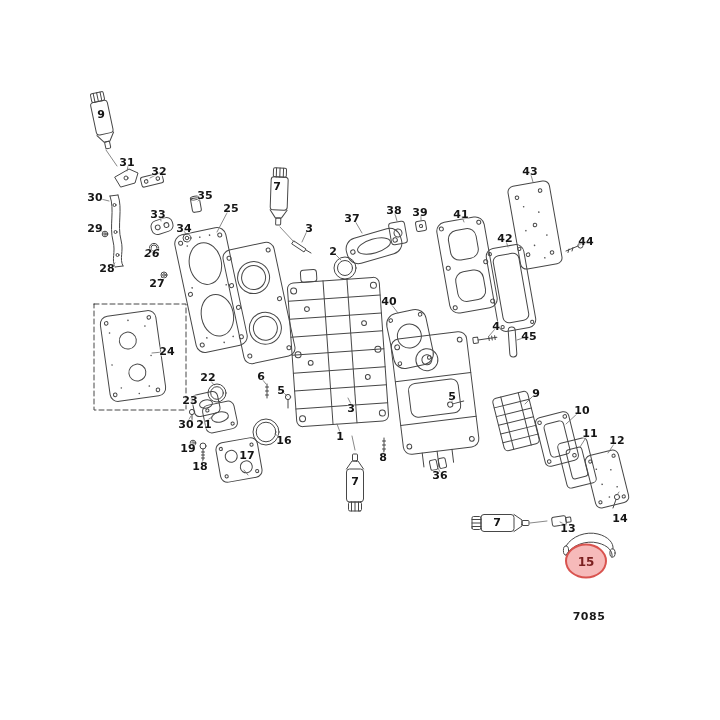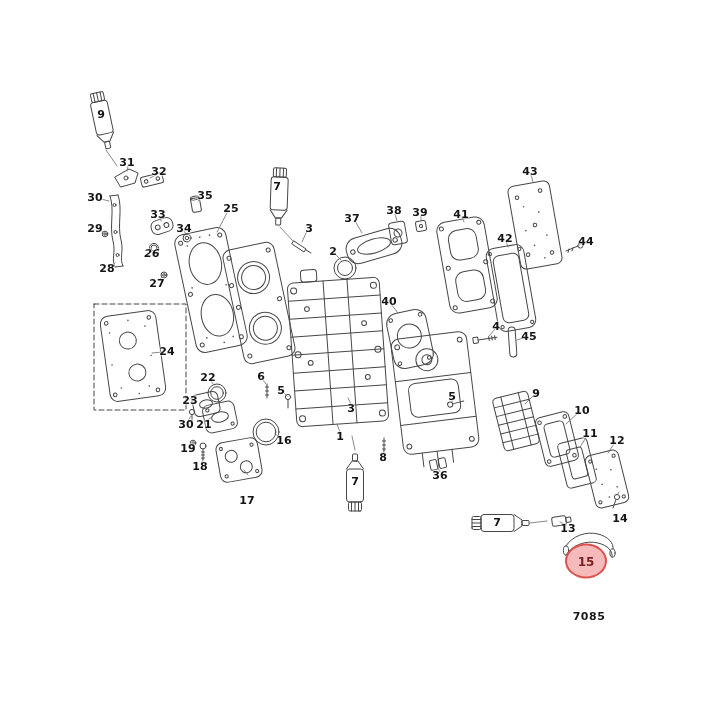--- a/index.html
+++ b/index.html
@@ -465,21 +465,21 @@
       <span class="callout" style="left: 167px; top: 351px;">24</span>
       <span class="callout" style="left: 208px; top: 377px;">22</span>
       <span class="callout" style="left: 261px; top: 376px;">6</span>
       <span class="callout" style="left: 281px; top: 390px;">5</span>
       <span class="callout" style="left: 190px; top: 400px;">23</span>
       <span class="callout" style="left: 186px; top: 424px;">30</span>
       <span class="callout" style="left: 204px; top: 424px;">21</span>
       <span class="callout" style="left: 284px; top: 440px;">16</span>
       <span class="callout" style="left: 188px; top: 448px;">19</span>
       <span class="callout" style="left: 200px; top: 466px;">18</span>
-      <span class="callout" style="left: 247px; top: 500px;">17</span>
+      <span class="callout" style="left: 247px; top: 455px;">17</span>
       <span class="callout" style="left: 351px; top: 408px;">3</span>
       <span class="callout" style="left: 340px; top: 436px;">1</span>
       <span class="callout" style="left: 383px; top: 457px;">8</span>
       <span class="callout" style="left: 355px; top: 481px;">7</span>
       <span class="callout" style="left: 440px; top: 475px;">36</span>
       <span class="callout" style="left: 452px; top: 396px;">5</span>
       <span class="callout" style="left: 536px; top: 393px;">9</span>
       <span class="callout" style="left: 582px; top: 410px;">10</span>
       <span class="callout" style="left: 590px; top: 433px;">11</span>
       <span class="callout" style="left: 617px; top: 440px;">12</span>

